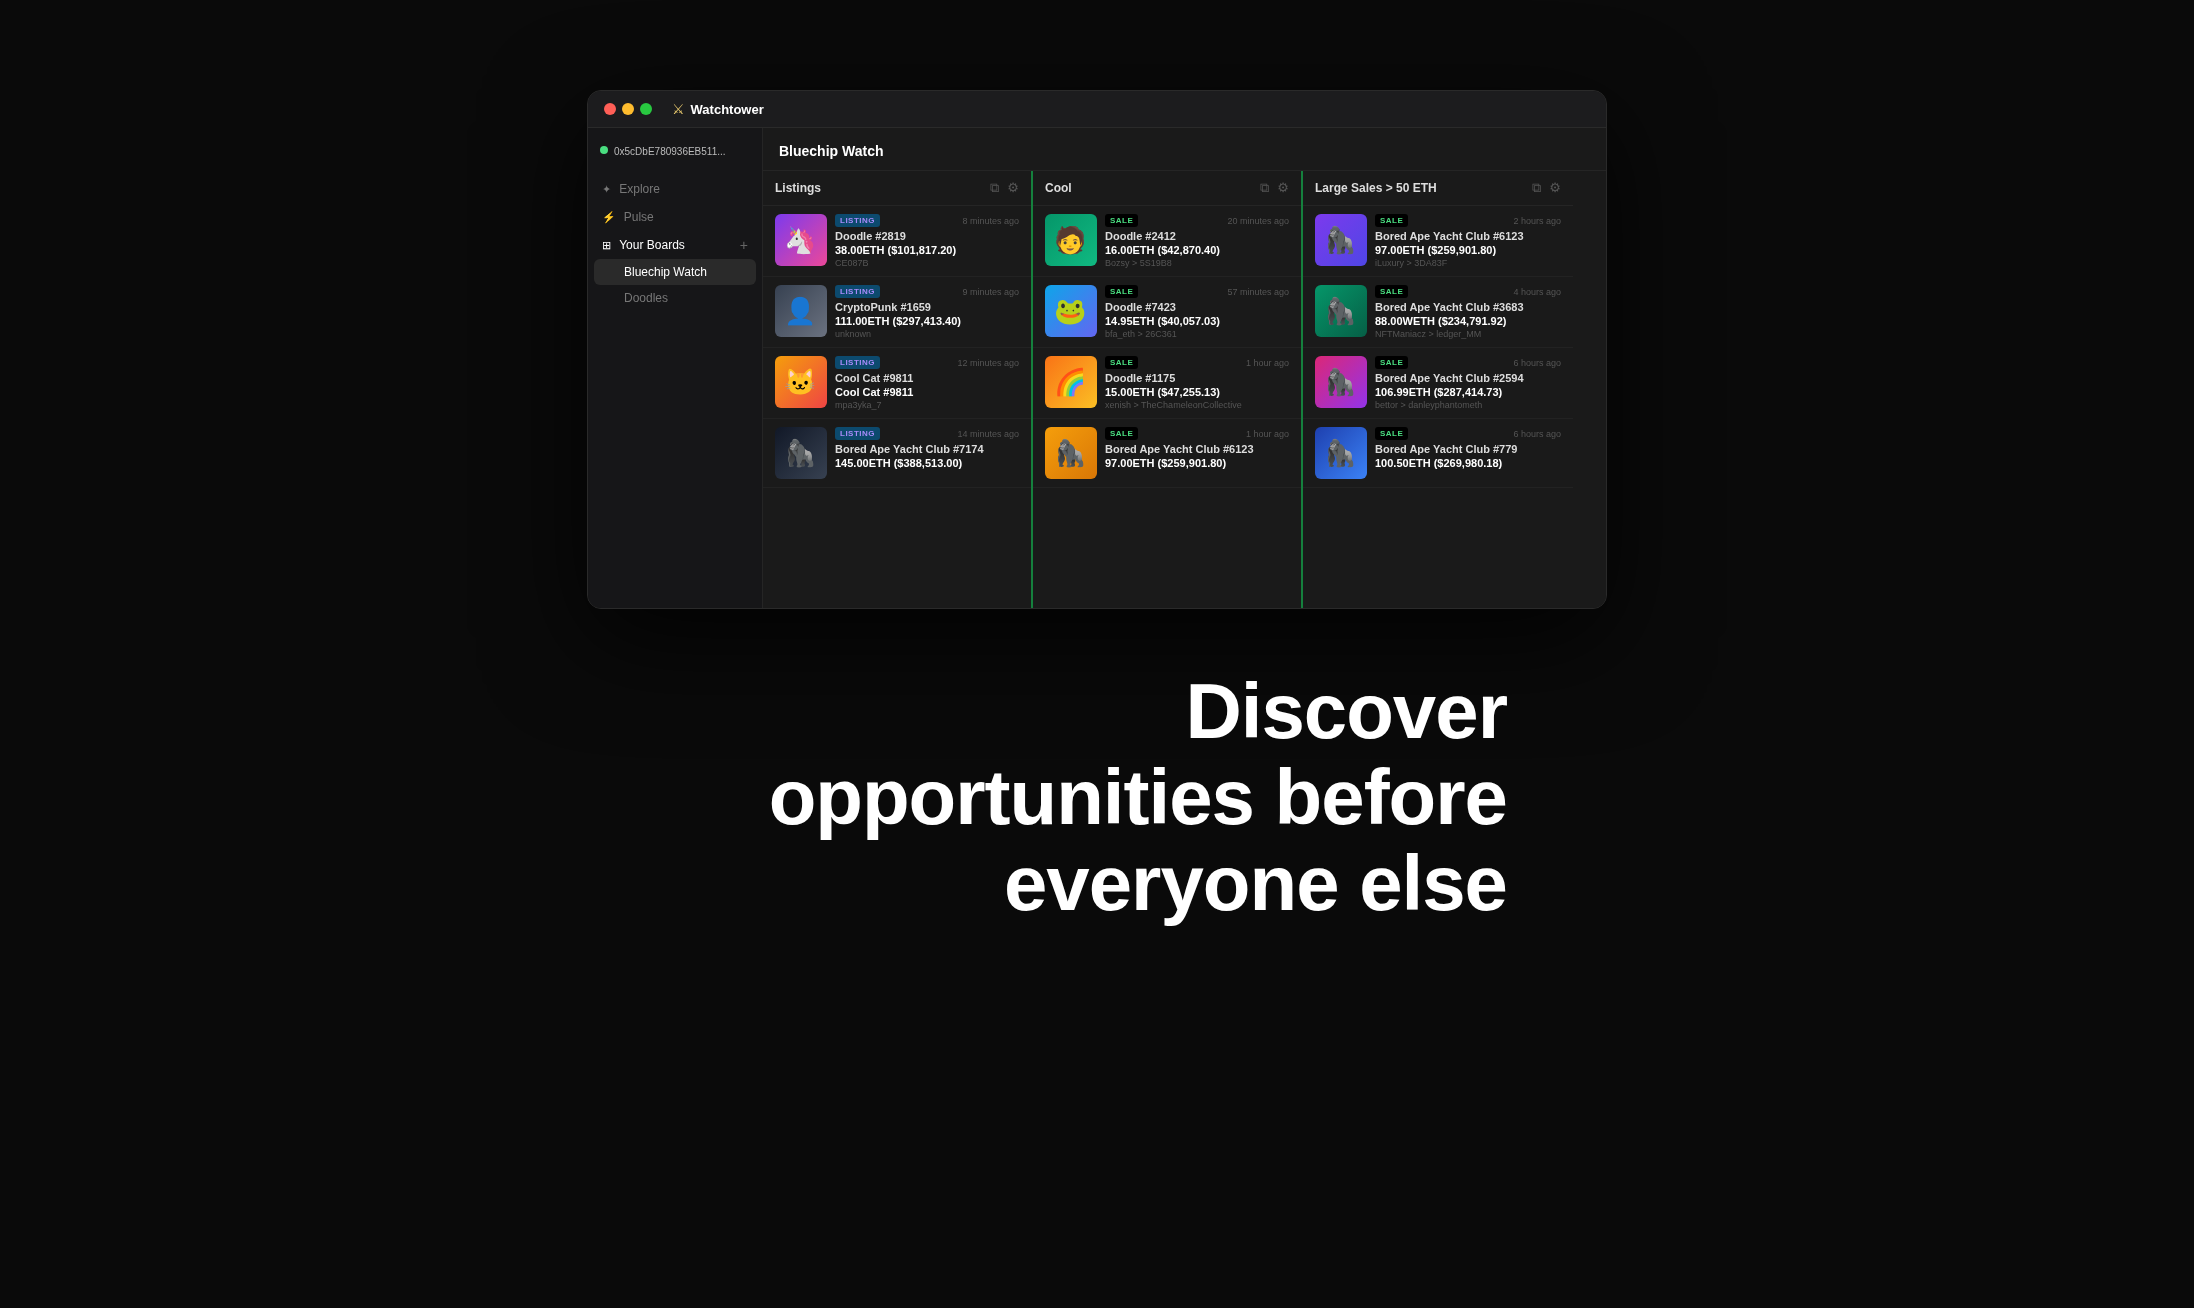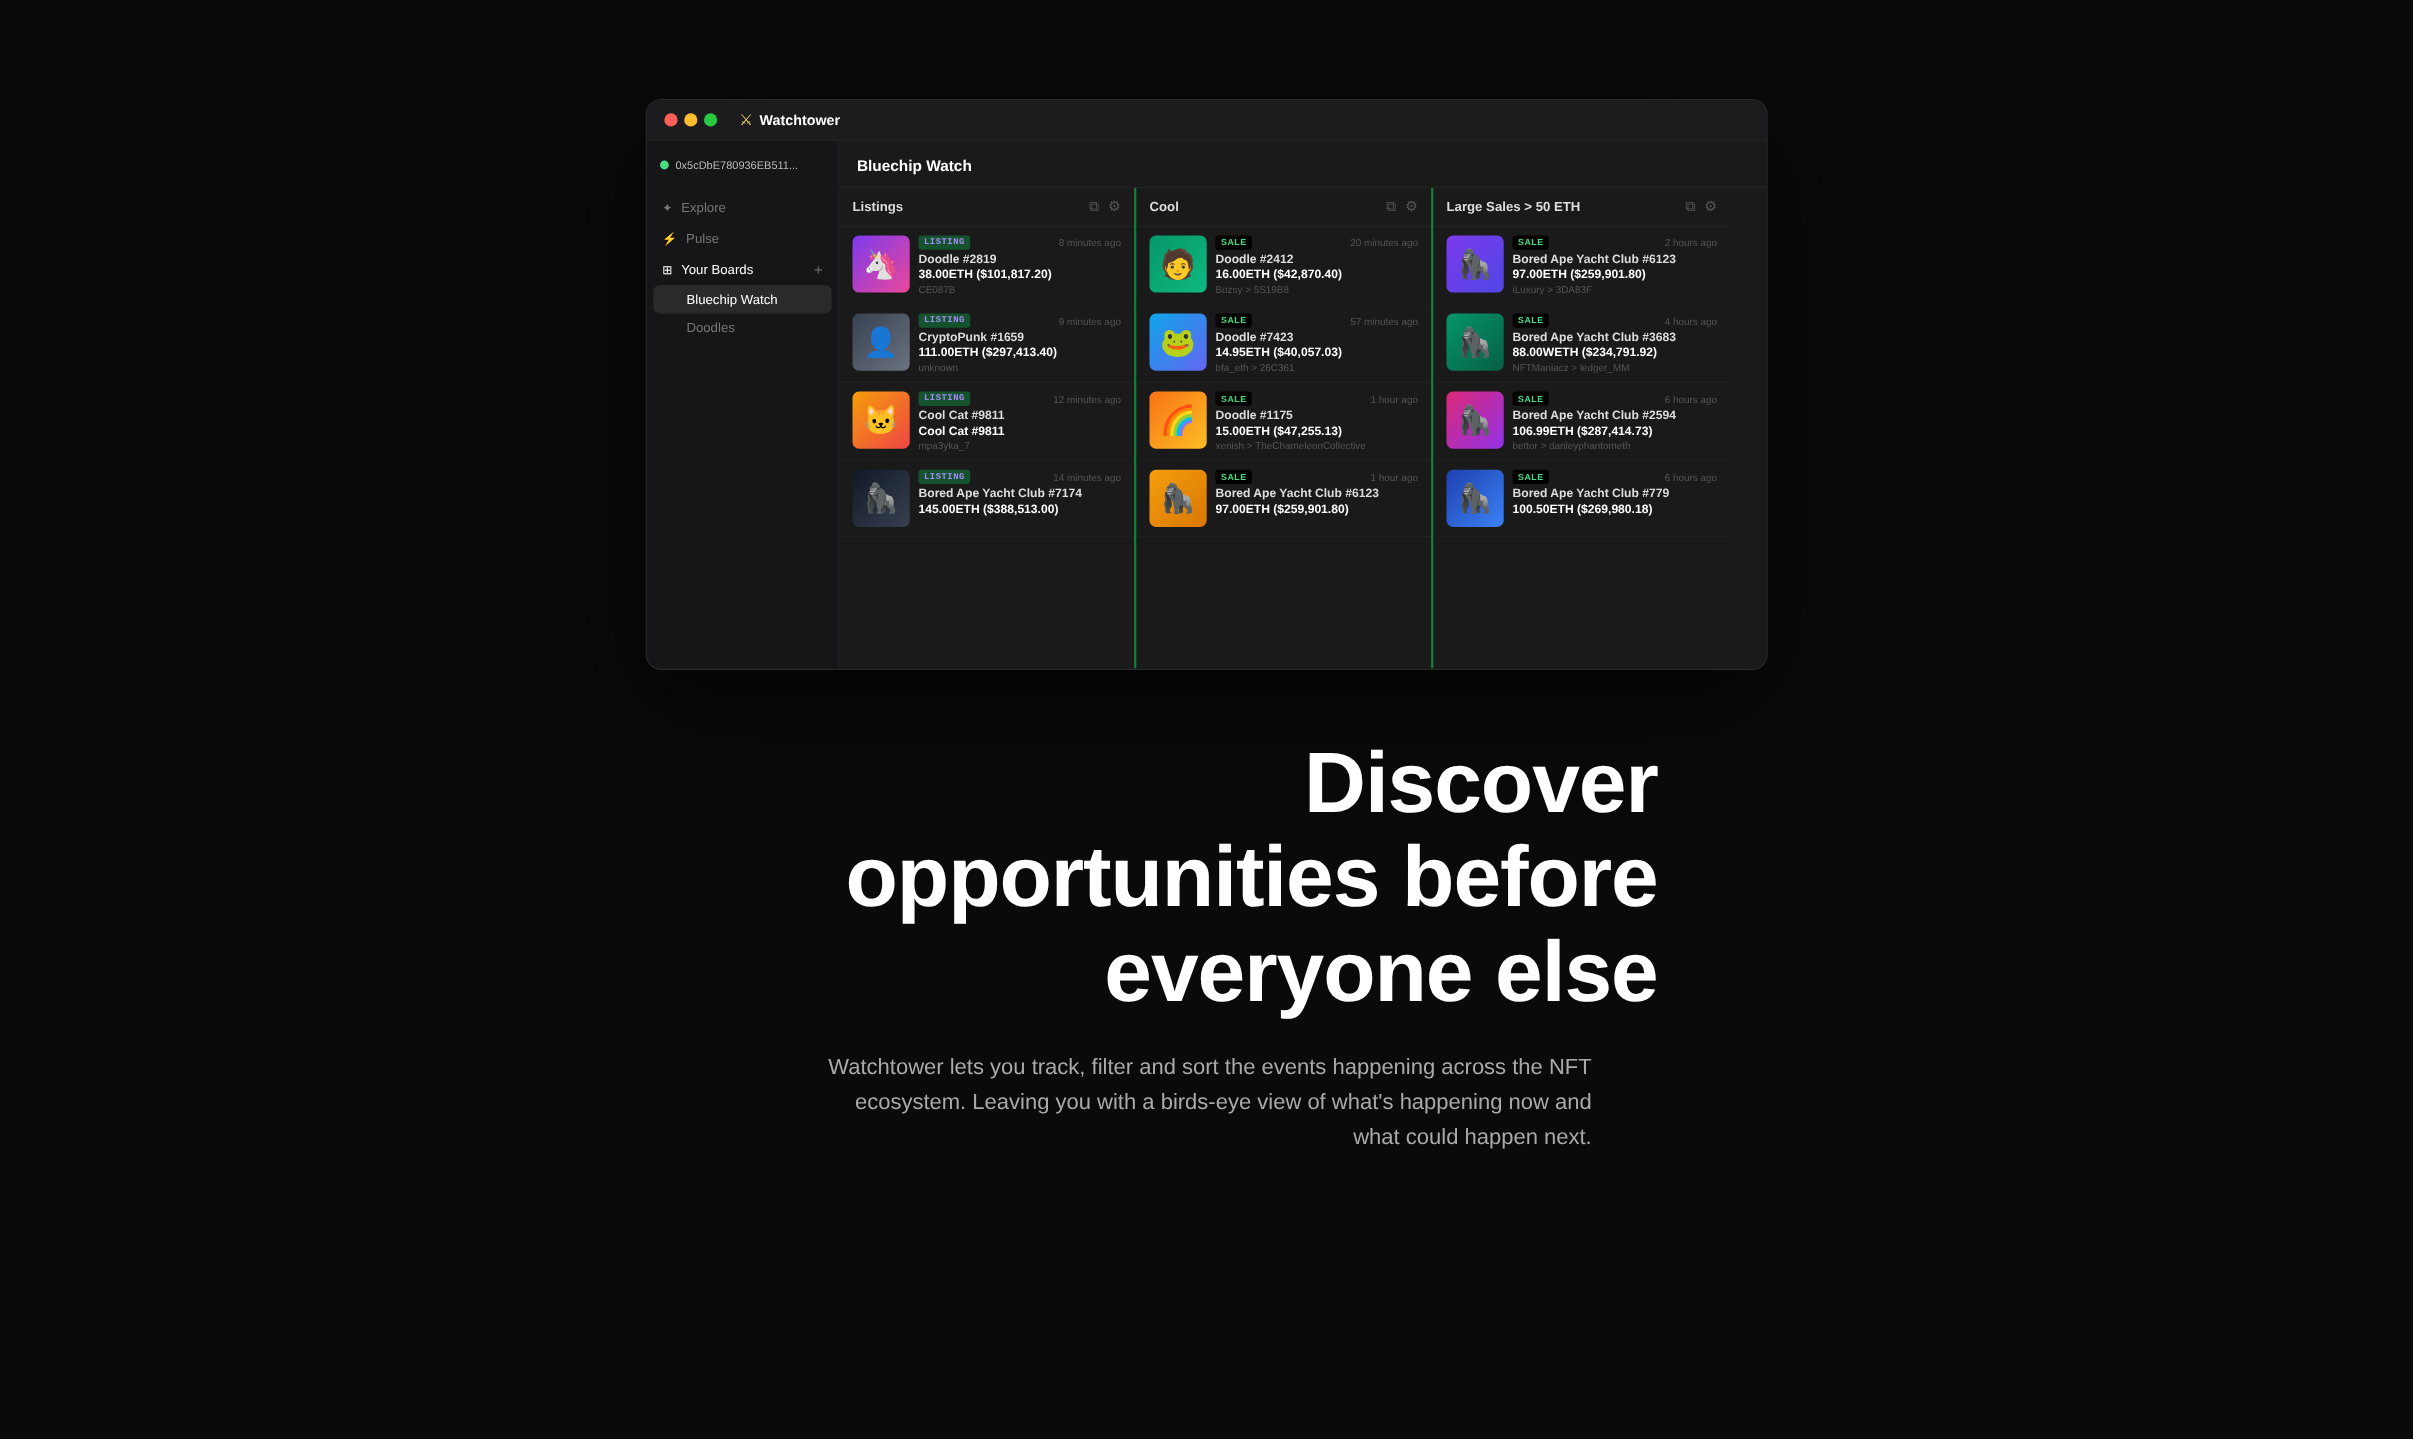--- a/index.html
+++ b/index.html
@@ -238,21 +238,21 @@
       margin-bottom: 3px;
     }
     .badge {
       font-size: 8px;
       font-weight: 700;
       padding: 2px 5px;
       border-radius: 3px;
       text-transform: uppercase;
       letter-spacing: 0.5px;
     }
-    .badge-listing { background: #14532d; color: #a78bfa; font-family: Liberation Mono, monospace; }
+    .badge-listing { background: #0c4a6e; color: #a78bfa; }
     .badge-sale { background: #000000; color: #4ade80; }
     .nft-time { color: #555; font-size: 9px; }
     .nft-name { color: #ddd; font-size: 11px; font-weight: 600; margin-bottom: 2px; white-space: nowrap; overflow: hidden; text-overflow: ellipsis; }
     .nft-price { color: #fff; font-size: 11px; font-weight: 700; white-space: nowrap; overflow: hidden; text-overflow: ellipsis; }
     .nft-from { color: #555; font-size: 9px; margin-top: 2px; white-space: nowrap; overflow: hidden; text-overflow: ellipsis; }
 
     
     .thumb-1 { background: linear-gradient(135deg, #7c3aed, #ec4899); }
     .thumb-2 { background: linear-gradient(135deg, #374151, #6b7280); }
     .thumb-3 { background: linear-gradient(135deg, #f59e0b, #ef4444); }
@@ -567,14 +567,13 @@
 
     </div>
   </div>
         </div>
     </div>
   </div>
 </div>
 
 <div class="hero-section">
   <h1 class="hero-headline">Discover opportunities before everyone else</h1>
-  <p class="hero-subtext">Watchtower lets you track, filter and sort the events happening across the NFT ecosystem. Leaving you with a birds-eye view of what's happening now and what could happen next.</p>
 </div>
 
 </body></html>

